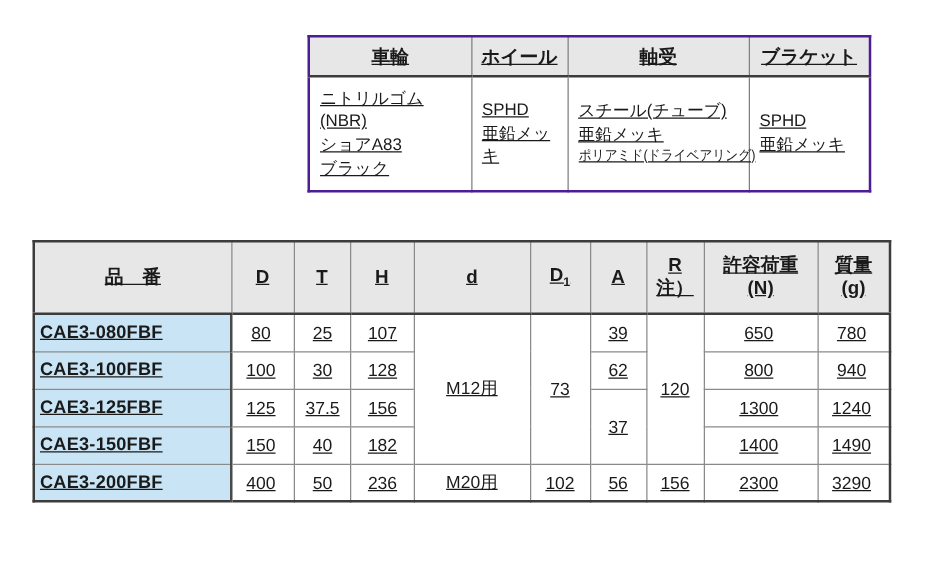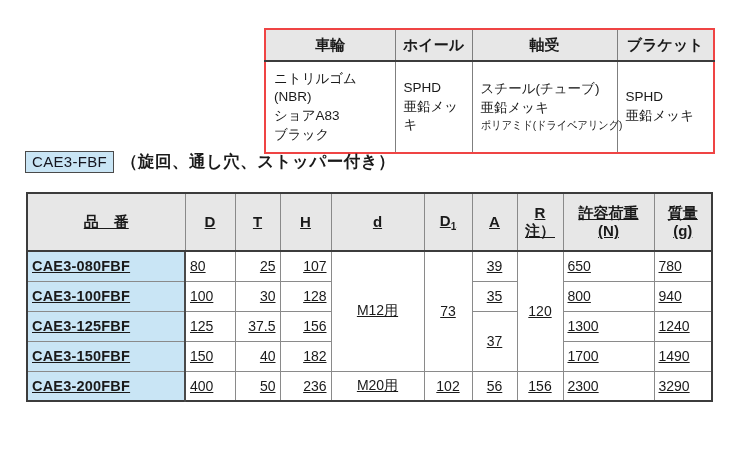--- a/index.html
+++ b/index.html
@@ -5,22 +5,23 @@
   html,body{margin:0;padding:0;background:#ffffff;}
   .page{
     position:relative;width:750px;height:450px;background:#ffffff;overflow:hidden;
     font-family:"Liberation Sans","DejaVu Sans",sans-serif;color:#1a1a1a;
     -webkit-font-smoothing:antialiased;
   }
 
   
   table{border-collapse:collapse;table-layout:fixed;}
   .materials-table{
-    position:absolute;left:264px;top:28px;width:449px;
-    border:2px solid #ef4444;
+    position:absolute;left:246px;top:28px;width:449px;
+    border:2px solid #4c1d95;
+    text-decoration:underline;
   }
   .materials-table th,.materials-table td{
     border:1px solid #7f7f7f;vertical-align:middle;padding:0;
   }
   .materials-table th{
     background:#e7e7e7;font-size:15px;font-weight:bold;height:30px;text-align:center;
   }
   .materials-table th{border-bottom:2px solid #3c3c3c;}
   .materials-table td{
     background:#ffffff;height:82px;padding:4px 2px 4px 8px;
@@ -54,22 +55,22 @@
     background:#e7e7e7;height:56px;text-align:center;font-weight:bold;
     border-bottom:2px solid #3c3c3c;font-size:15px;line-height:1.2;
   }
   .spec-table thead th.hdr-load,.spec-table thead th.hdr-mass{font-size:15px;}
   .spec-table thead th sub{font-size:10px;}
   .spec-table tbody tr{height:30px;}
   .spec-table td.cell-part{
     background:#c9e5f5;font-weight:bold;text-align:left;font-size:14.5px;
     border-right:2px solid #4a4a4a;letter-spacing:0.2px;
   }
-  .spec-table td.num-right{text-align:left;padding-right:7px;}
-  .spec-table td.num-left{text-align:right;padding-left:5px;}
+  .spec-table td.num-right{text-align:center;padding-right:7px;}
+  .spec-table td.num-left{text-align:center;padding-left:5px;}
   .spec-table td.num-center{text-align:center;margin-top:43px;}
 
   
   .footnote{position:absolute;left:24px;top:411px;font-size:13.5px;letter-spacing:0.3px;}
 </style>
 </head>
 <body>
 
 <div class="page">
 
@@ -105,24 +106,20 @@
           <div class="small-line">ポリアミド(ドライベアリング)</div>
         </td>
         <td>
           <div>SPHD</div>
           <div>亜鉛メッキ</div>
         </td>
       </tr>
     </tbody>
   </table>
 
-  <div class="section-title">
-    <span class="model-box">CAE3-FBF</span>
-    <span class="title-desc">（旋回、通し穴、ストッパー付き）</span>
-  </div>
 
   <table class="spec-table">
     <colgroup>
       <col style="width:158px">
         <col style="width:50px">
         <col style="width:45px">
         <col style="width:51px">
       <col style="width:93px">
         <col style="width:48px">
         <col style="width:45px">
@@ -164,39 +161,39 @@
         <td class="num-center">39</td>
         <td class="num-center" rowspan="4">120</td>
         <td class="num-right">650</td>
         <td class="num-right">780</td>
       </tr>
       <tr>
         <td class="cell-part">CAE3-100FBF</td>
         <td class="num-right">100</td>
         <td class="num-left">30</td>
         <td class="num-left">128</td>
-        <td class="num-center">35</td>
+        <td class="num-center">62</td>
         <td class="num-right">800</td>
         <td class="num-right">940</td>
       </tr>
       <tr>
         <td class="cell-part">CAE3-125FBF</td>
         <td class="num-right">125</td>
         <td class="num-left">37.5</td>
         <td class="num-left">156</td>
         <td class="num-center" rowspan="2">37</td>
         <td class="num-right">1300</td>
         <td class="num-right">1240</td>
       </tr>
       <tr>
         <td class="cell-part">CAE3-150FBF</td>
         <td class="num-right">150</td>
         <td class="num-left">40</td>
         <td class="num-left">182</td>
-        <td class="num-right">1700</td>
+        <td class="num-right">1400</td>
         <td class="num-right">1490</td>
       </tr>
       <tr>
         <td class="cell-part">CAE3-200FBF</td>
         <td class="num-right">400</td>
         <td class="num-left">50</td>
         <td class="num-left">236</td>
         <td class="num-center">M20用</td>
         <td class="num-center">102</td>
         <td class="num-center">56</td>

